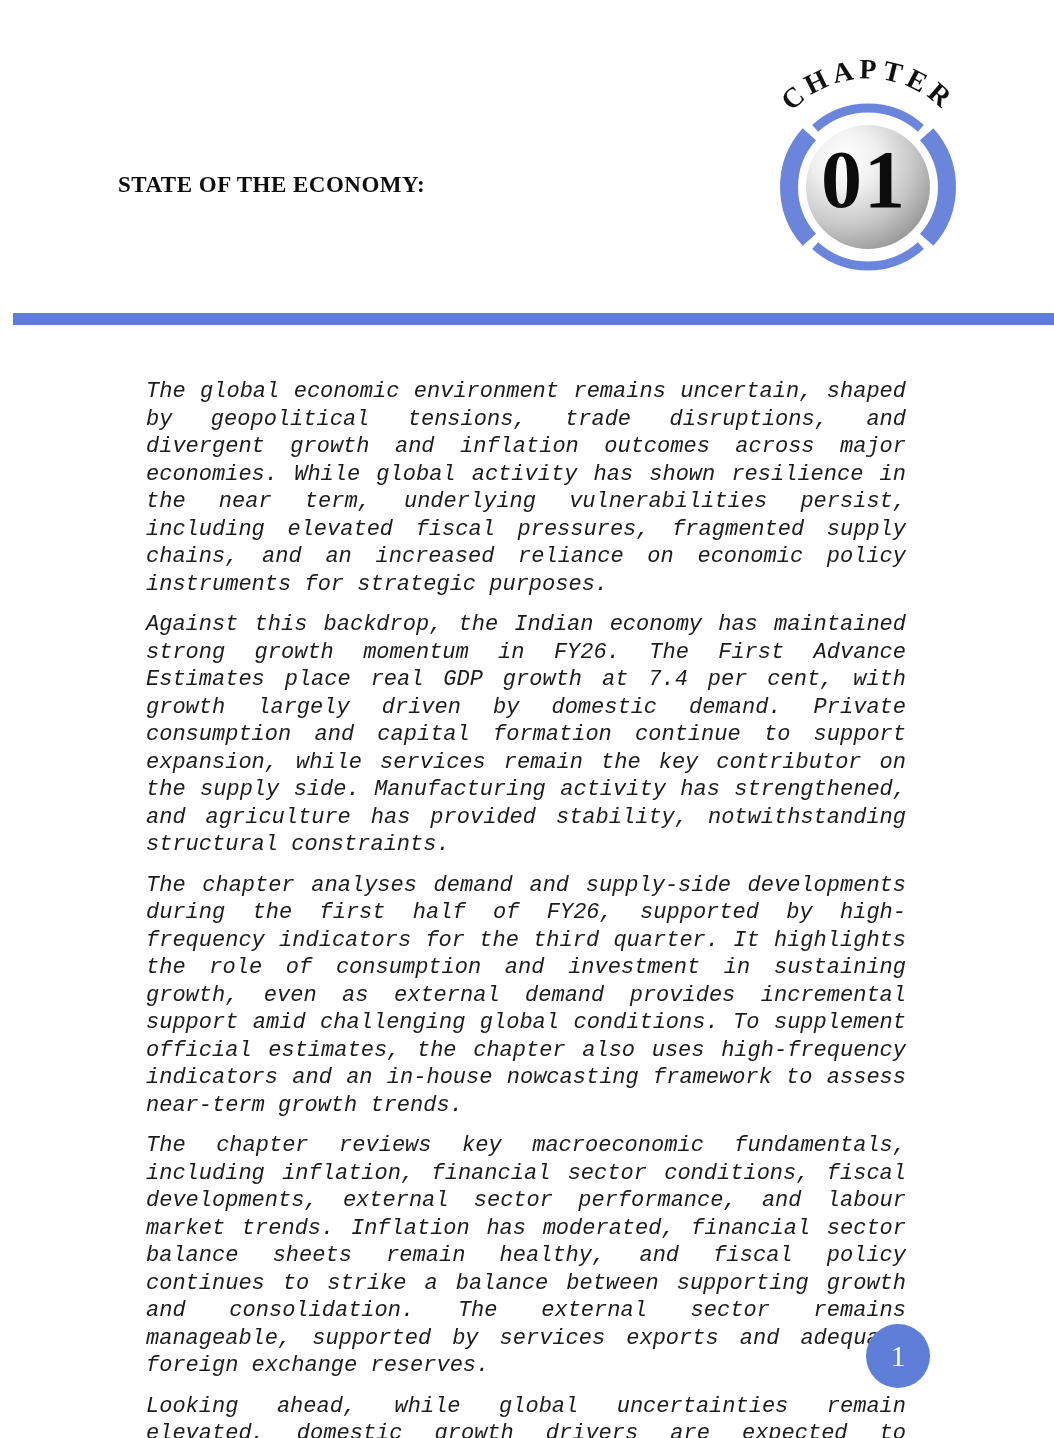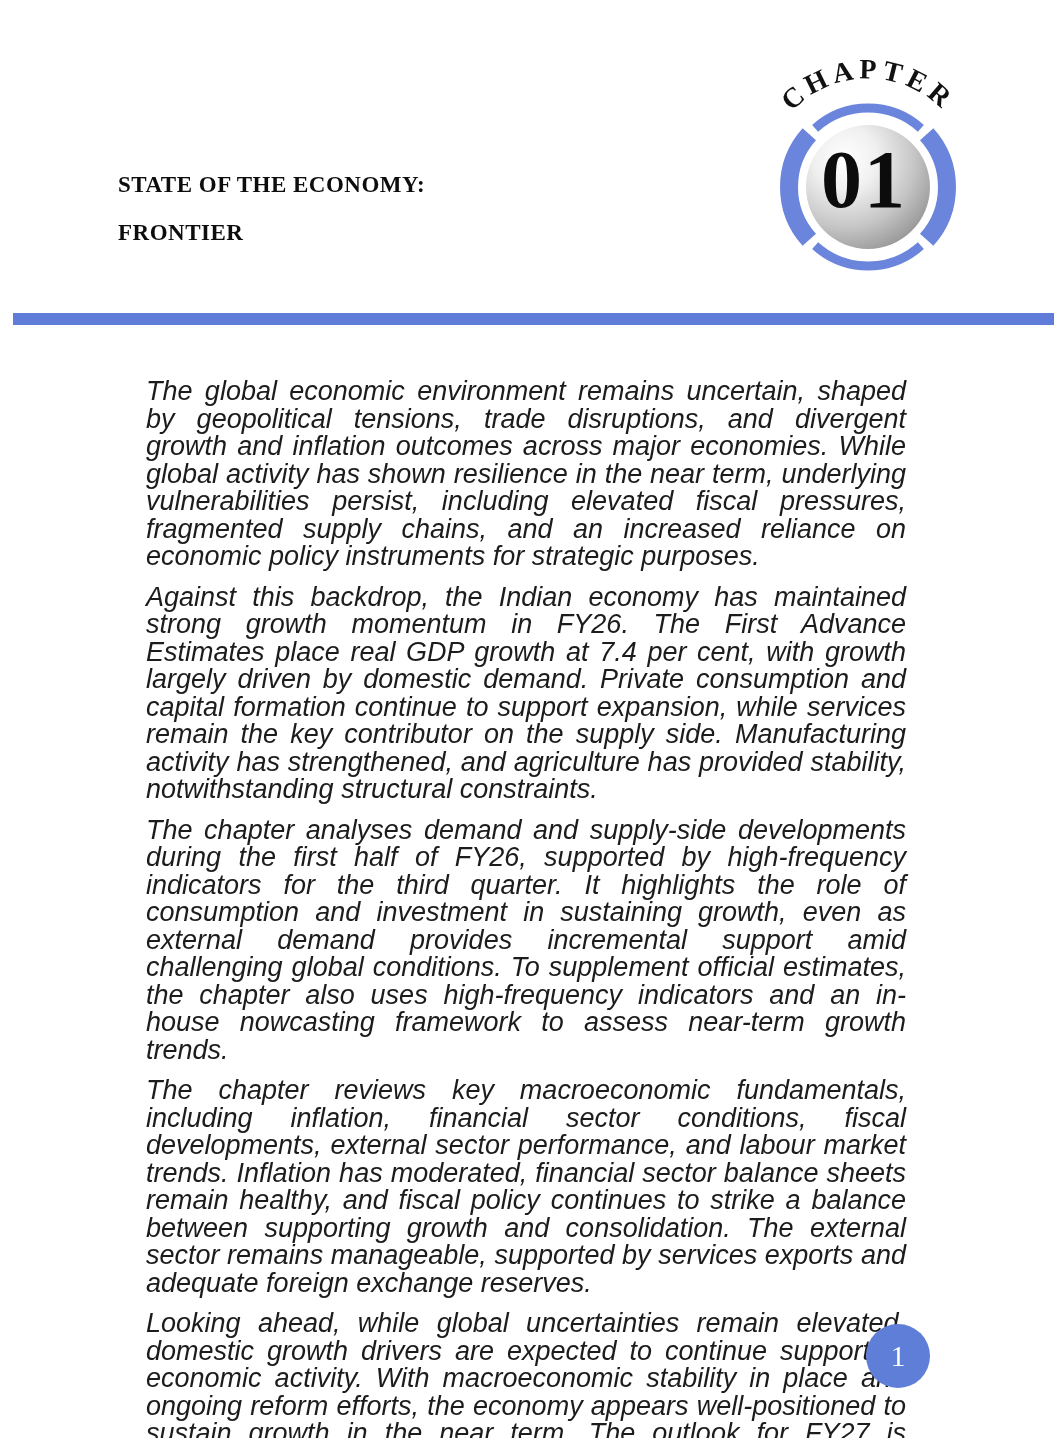--- a/index.html
+++ b/index.html
@@ -52,23 +52,23 @@
 
   
   .body-text {
     position: absolute;
     left: 146px;
     top: 378px;
     width: 760px;
   }
   .body-text p {
     margin: 0 0 13px 0;
-    font-family: Liberation Sans, sans-serif;
+    font-family: Liberation Mono, monospace;
     font-style: italic;
-    font-size: 27px;
+    font-size: 22px;
     line-height: 27.5px;
     text-align: justify;
     color: #1c1c1c;
   }
 
   
   .page-number-badge {
     position: absolute;
     left: 866px;
     top: 1324px;
@@ -86,21 +86,20 @@
     color: #ffffff;
   }
 </style>
 </head>
 <body>
 
 <div class="page">
 
   <h1 class="chapter-title">
     <span class="title-line">STATE OF THE ECONOMY:</span>
-    <span class="title-line">FRONTIER</span>
   </h1>
 
   <div class="chapter-badge">
     <svg width="260" height="260" viewBox="0 0 260 260">
       <defs>
         <radialGradient id="sphereGrad" cx="32%" cy="27%" r="85%">
           <stop offset="0%" stop-color="#ffffff"></stop>
           <stop offset="30%" stop-color="#f0f0f0"></stop>
           <stop offset="65%" stop-color="#c6c6c6"></stop>
           <stop offset="100%" stop-color="#8e8e8e"></stop>

